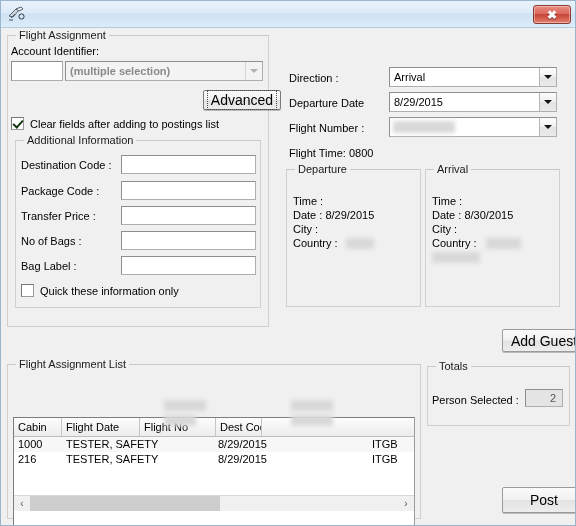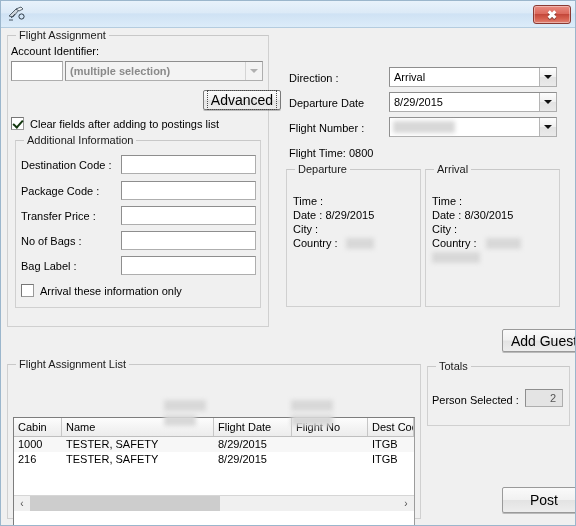--- a/index.html
+++ b/index.html
@@ -375,21 +375,21 @@
   <input class="tbox" style="left: 120px; top: 205px; width: 135px; height: 19px;" type="text" value="">
 
   <div class="lbl" style="left:20px; top:234px;">No of Bags :</div>
   <input class="tbox" style="left: 120px; top: 230px; width: 135px; height: 19px;" type="text" value="">
 
   <div class="lbl" style="left:20px; top:259px;">Bag Label :</div>
   <input class="tbox" style="left: 120px; top: 255px; width: 135px; height: 19px;" type="text" value="">
 
   <div class="cbwrap" style="left:20px; top:283px;">
     <span class="cbox"></span>
-    <span class="cb-label">Arrival these information only</span>
+    <span class="cb-label">Quick these information only</span>
   </div>
 
 
   <div class="lbl" style="left:288px; top:71px;">Direction :</div>
   <div class="combo" style="left:388px; top:66px; width:168px; height:20px;">
     <span class="combo-val">Arrival</span>
     <span class="combo-arrow">
         <span class="caret"></span>
       </span>
   </div>
@@ -437,21 +437,20 @@
   </div>
 
   <div class="group" style="left:6px; top:363px; width:414px; height:155px;">
     <span class="group-title">Flight Assignment List</span>
   </div>
 
   <div class="listview" style="left:12px; top:377px; width:402px; height:134px;margin-top:39px;">
 
     <div class="lv-head">
       <div class="lv-th" style="width:48px;">Cabin</div>
-      <div class="lv-th" style="width:152px;">Name</div>
       <div class="lv-th" style="width:78px;">Flight Date</div>
       <div class="lv-th" style="width:76px;">Flight No</div>
       <div class="lv-th" style="width:46px;">Dest Cod</div>
     </div>
 
     <div class="lv-row alt">
       <div class="lv-td" style="width:48px;">1000</div>
       <div class="lv-td" style="width:152px;">TESTER, SAFETY</div>
       <div class="lv-td" style="width:78px;">8/29/2015</div>
       <div class="lv-td" style="width:76px;"></div>

